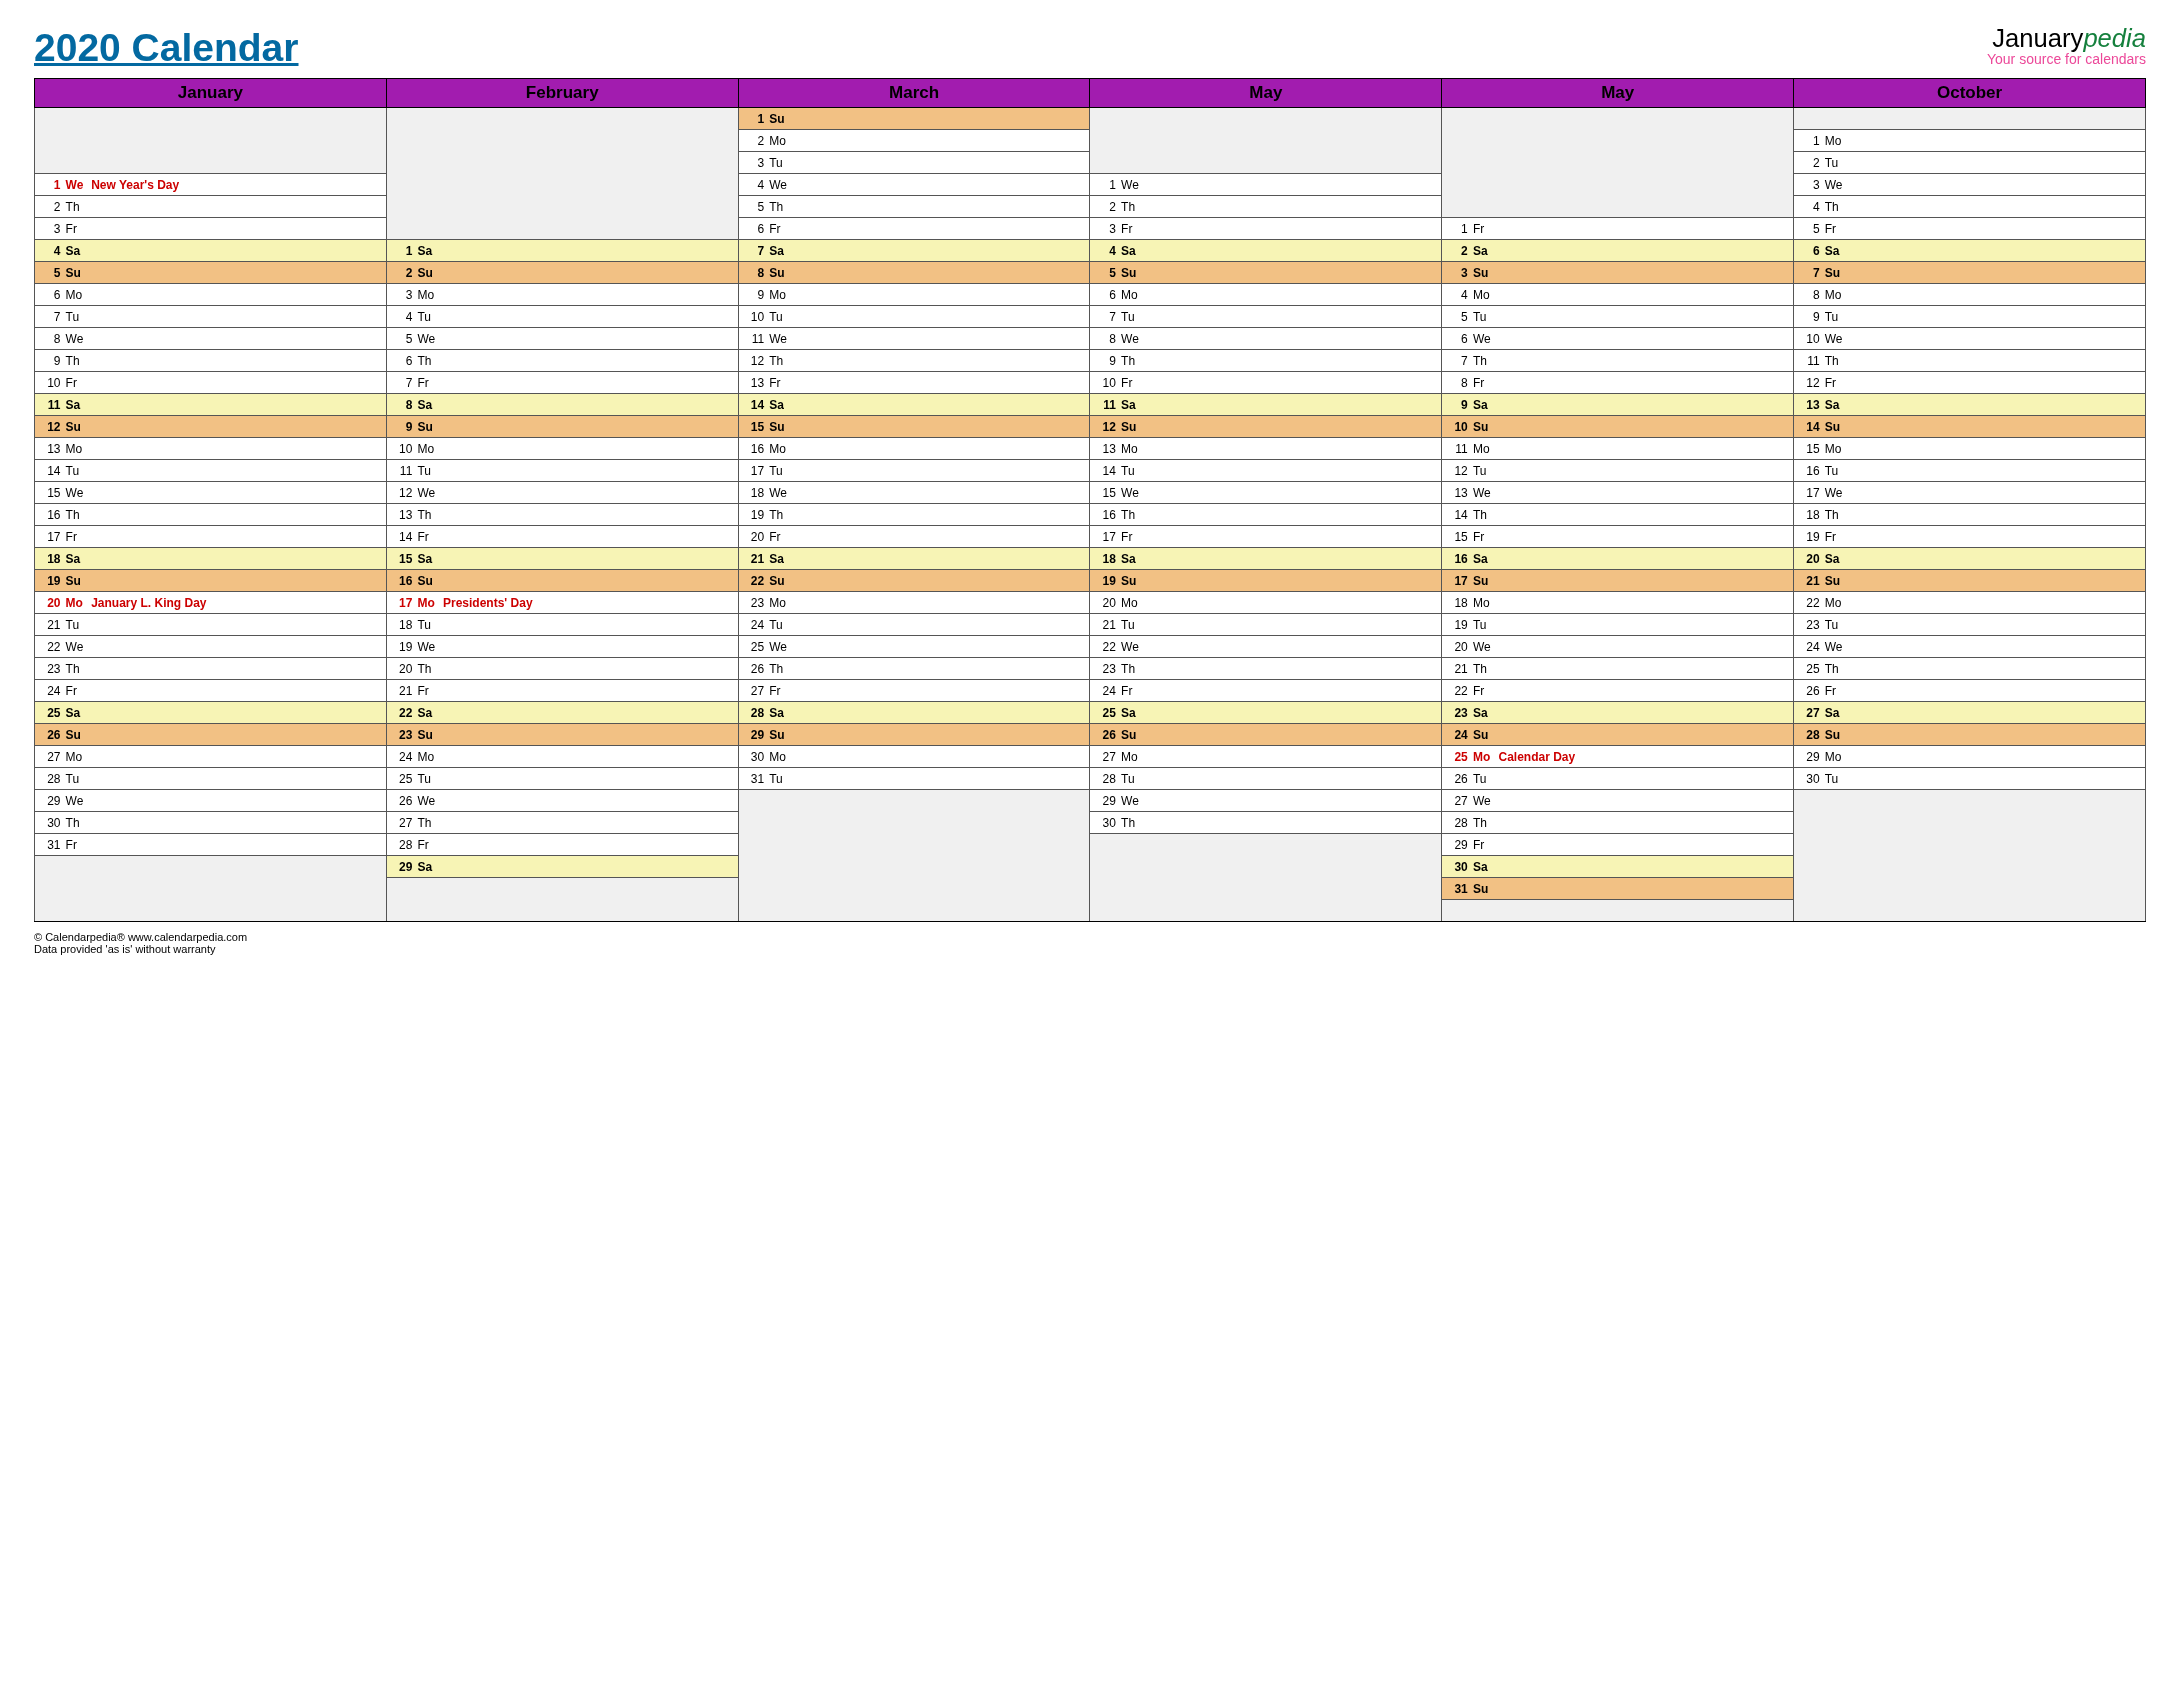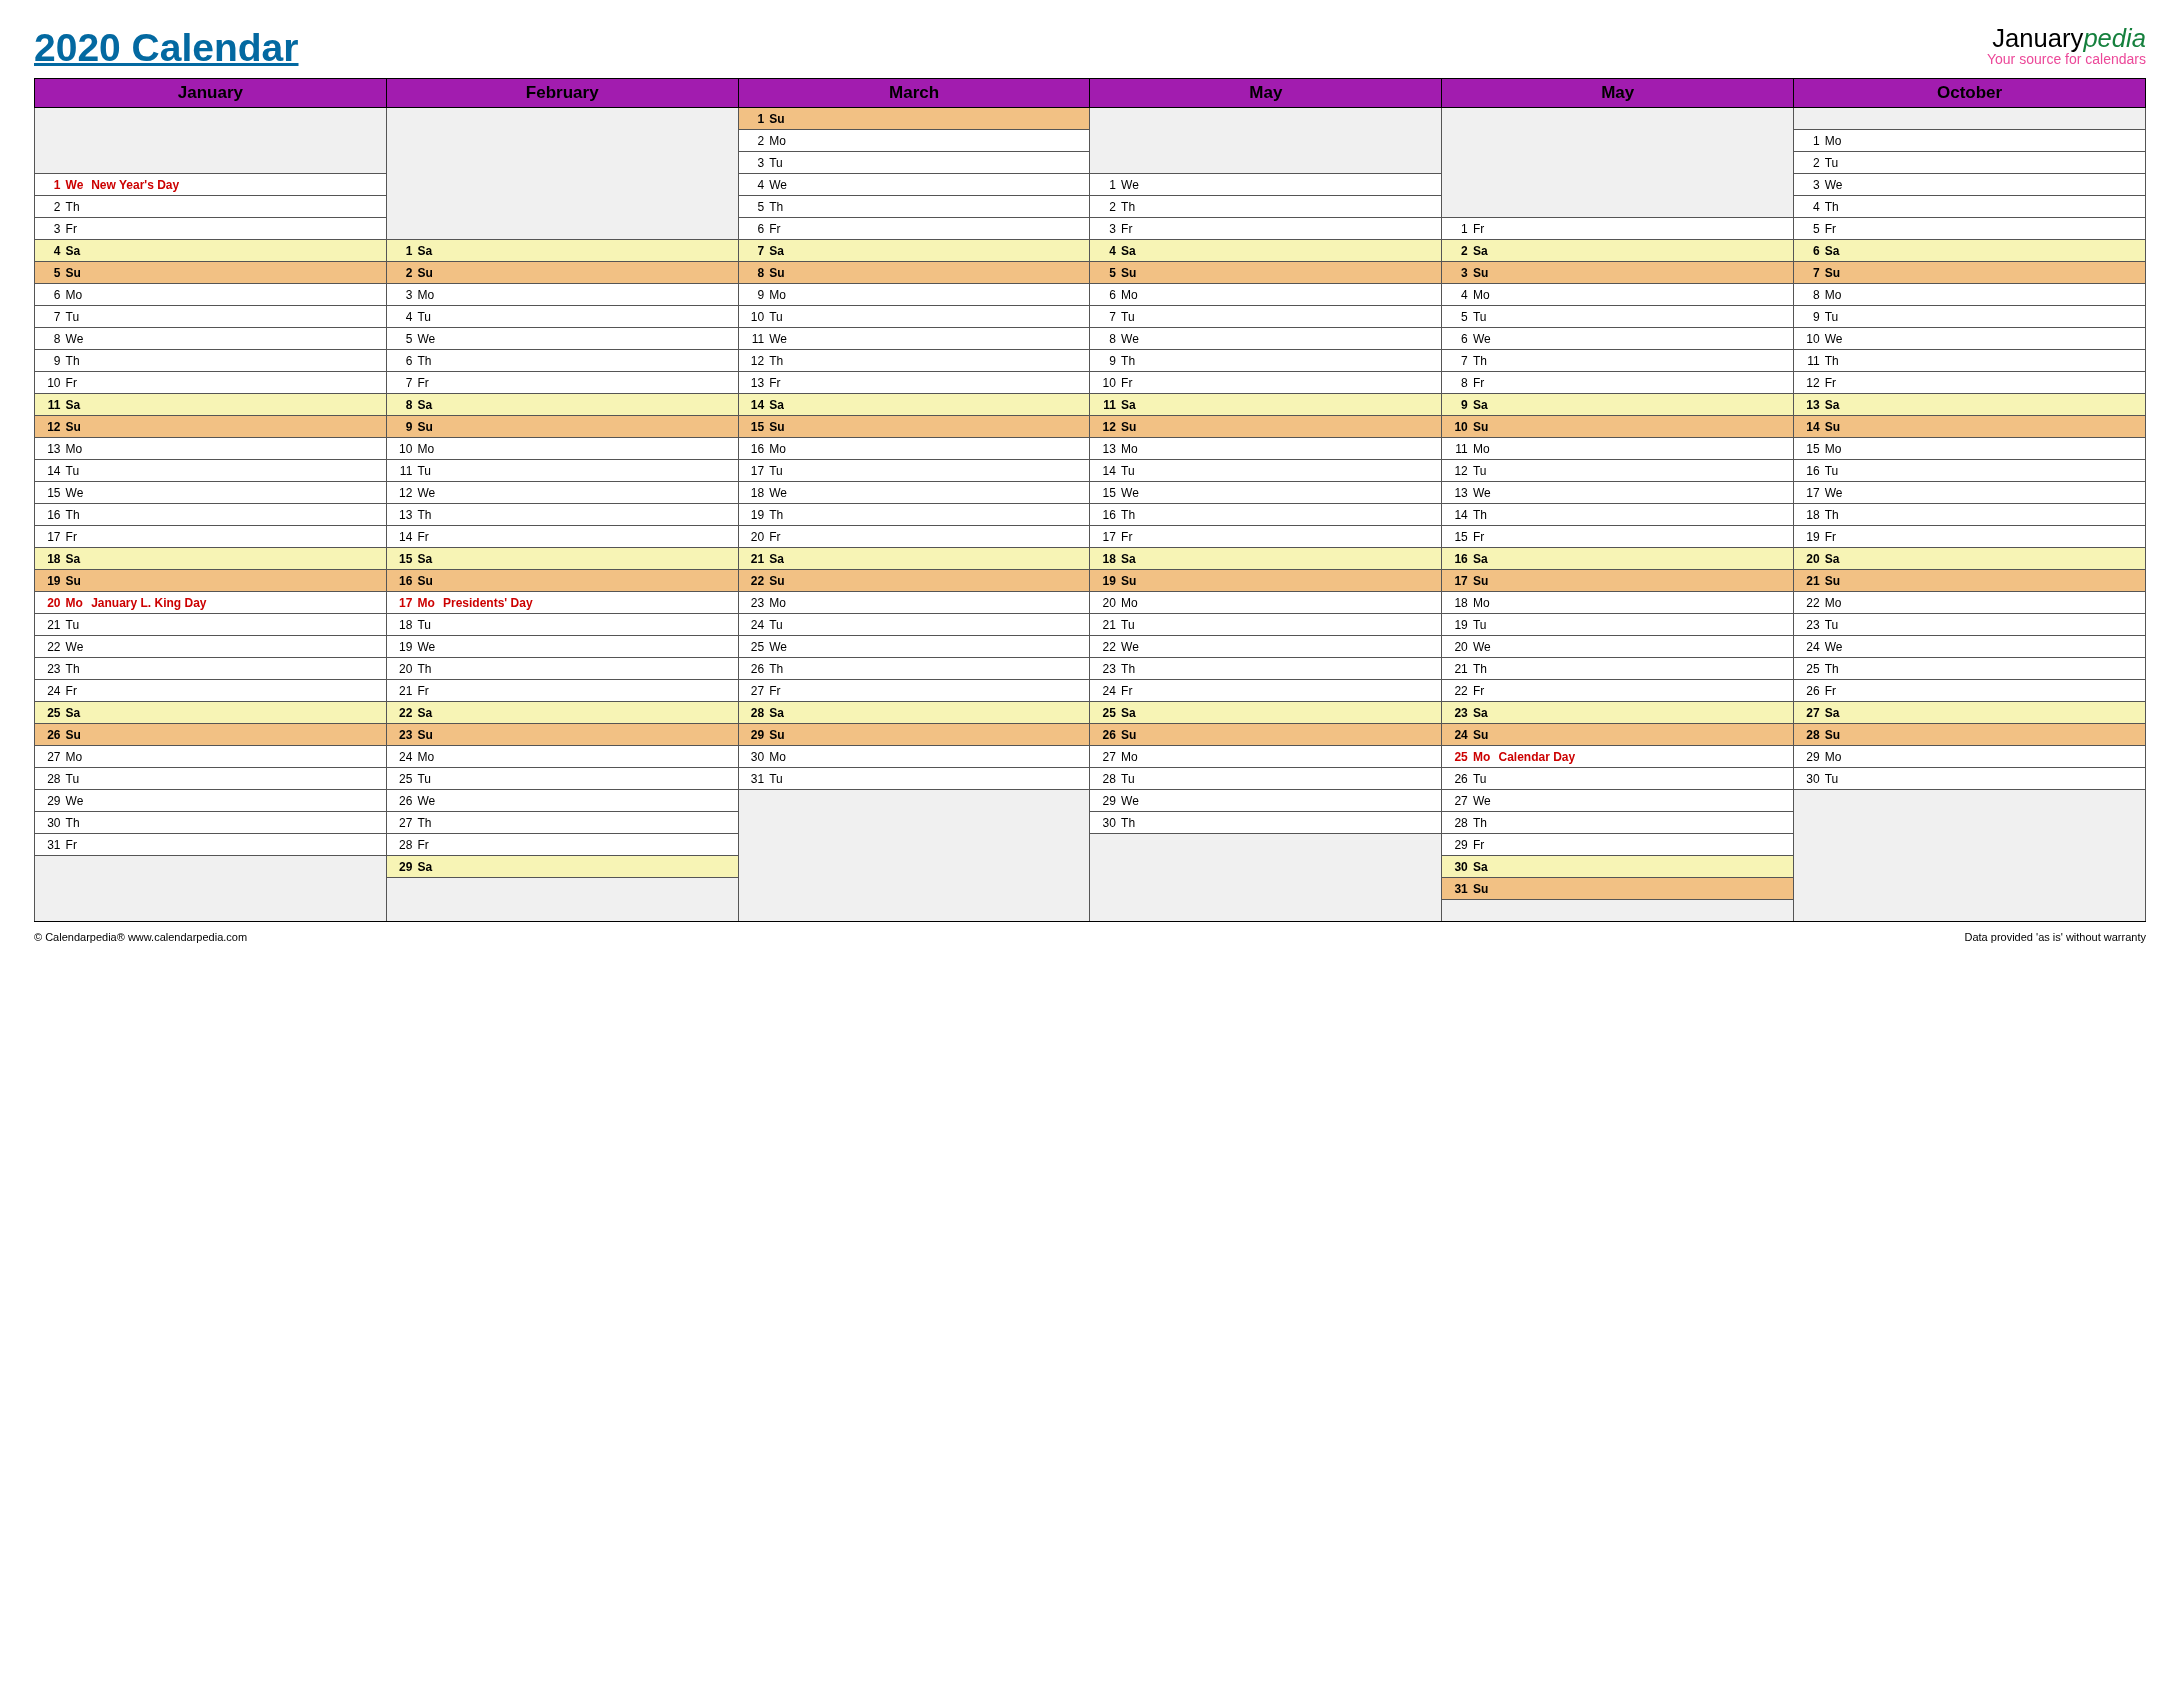--- a/index.html
+++ b/index.html
@@ -89,20 +89,21 @@
   td.sun .cell-inner { font-weight: bold; }
   td.sat { background: #f7f4b5; }
   td.sun { background: #f2c184; }
   td.holiday .daynum, td.holiday .dow, td.holiday .hol { color: #c00; font-weight: bold; }
   .footer {
     display:flex;
     justify-content: space-between;
     font-size: 11px;
     margin-top: 8.5px;
     color:#000;
+    flex-direction:column;
   }
 </style>
 </head>
 <body>
 
 <div class="header-row">
   <div class="title">2020 Calendar</div>
   <div class="brand">
     <div class="brand-top">
       <span>January</span><span class="pedia">pedia</span>

